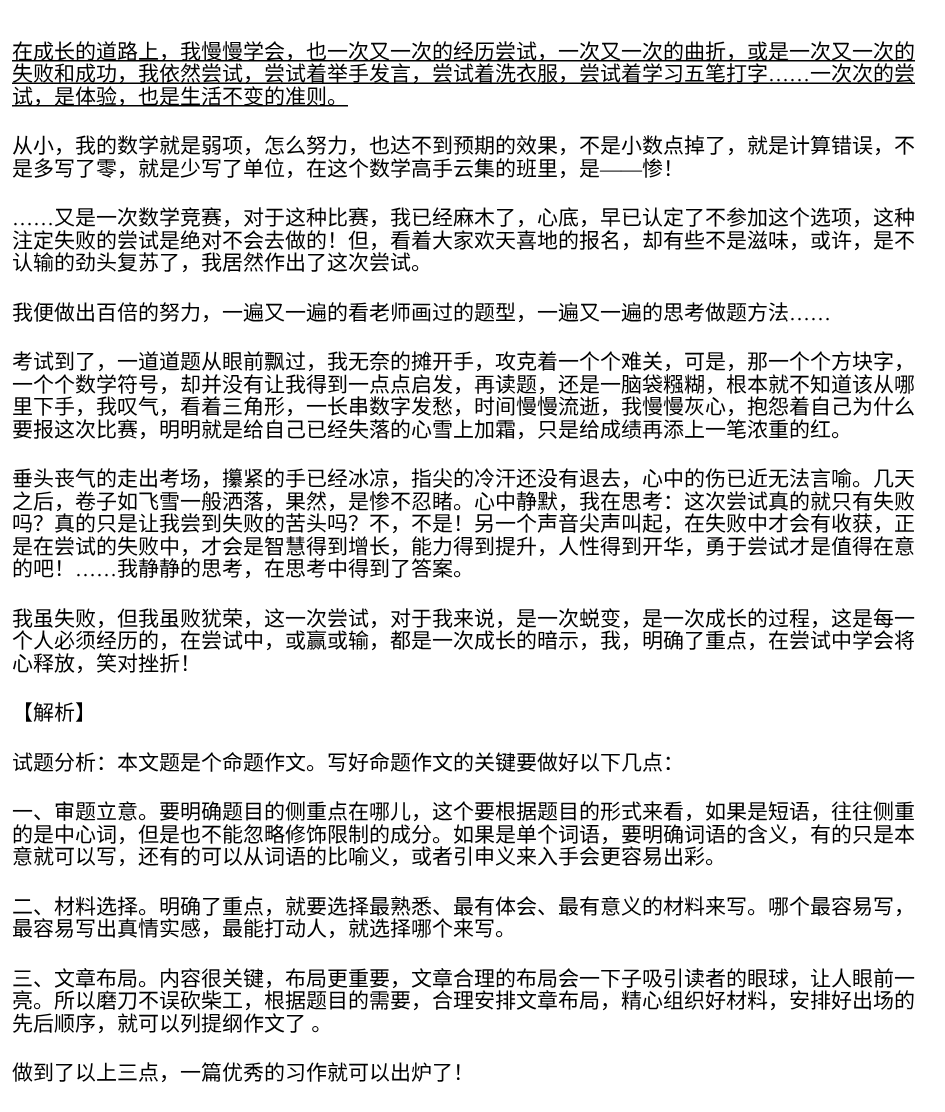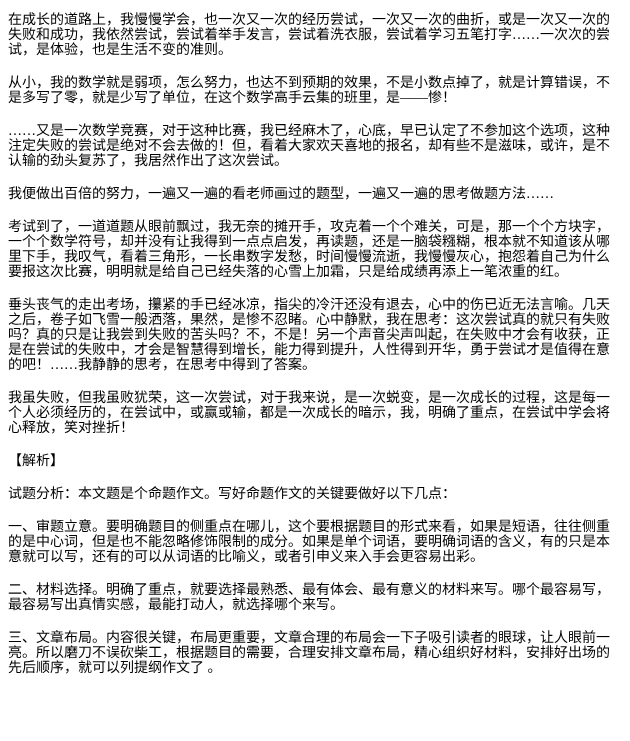--- a/index.html
+++ b/index.html
@@ -19,21 +19,22 @@
     line-height: 15px;
     word-break: break-all;
     overflow-wrap: anywhere;
   }
   .doc p {
     margin: 18px 0 0 0;
     padding: 0;
     text-align: left;
   }
   .doc section:first-child p:first-child {
-    margin-top: 0;
+    margin-top: 16px;
+    text-decoration: underline;
   }
 </style>
 </head>
 <body>
 
 <div class="doc">
 
   <section>
     <p>在成长的道路上，我慢慢学会，也一次又一次的经历尝试，一次又一次的曲折，或是一次又一次的失败和成功，我依然尝试，尝试着举手发言，尝试着洗衣服，尝试着学习五笔打字……一次次的尝试，是体验，也是生活不变的准则。</p>
     <p>从小，我的数学就是弱项，怎么努力，也达不到预期的效果，不是小数点掉了，就是计算错误，不是多写了零，就是少写了单位，在这个数学高手云集的班里，是——惨！</p>
@@ -43,15 +44,16 @@
     <p>垂头丧气的走出考场，攥紧的手已经冰凉，指尖的冷汗还没有退去，心中的伤已近无法言喻。几天之后，卷子如飞雪一般洒落，果然，是惨不忍睹。心中静默，我在思考：这次尝试真的就只有失败吗？真的只是让我尝到失败的苦头吗？不，不是！另一个声音尖声叫起，在失败中才会有收获，正是在尝试的失败中，才会是智慧得到增长，能力得到提升，人性得到开华，勇于尝试才是值得在意的吧！……我静静的思考，在思考中得到了答案。</p>
     <p>我虽失败，但我虽败犹荣，这一次尝试，对于我来说，是一次蜕变，是一次成长的过程，这是每一个人必须经历的，在尝试中，或赢或输，都是一次成长的暗示，我，明确了重点，在尝试中学会将心释放，笑对挫折！</p>
   </section>
 
   <section>
     <p>【解析】</p>
     <p>试题分析：本文题是个命题作文。写好命题作文的关键要做好以下几点：</p>
     <p>一、审题立意。要明确题目的侧重点在哪儿，这个要根据题目的形式来看，如果是短语，往往侧重的是中心词，但是也不能忽略修饰限制的成分。如果是单个词语，要明确词语的含义，有的只是本意就可以写，还有的可以从词语的比喻义，或者引申义来入手会更容易出彩。</p>
     <p>二、材料选择。明确了重点，就要选择最熟悉、最有体会、最有意义的材料来写。哪个最容易写，最容易写出真情实感，最能打动人，就选择哪个来写。</p>
     <p>三、文章布局。内容很关键，布局更重要，文章合理的布局会一下子吸引读者的眼球，让人眼前一亮。所以磨刀不误砍柴工，根据题目的需要，合理安排文章布局，精心组织好材料，安排好出场的先后顺序，就可以列提纲作文了 。</p>
+    <p>做到了以上三点，一篇优秀的习作就可以出炉了！</p>
   </section>
 
 </div>
 
 </body></html>

